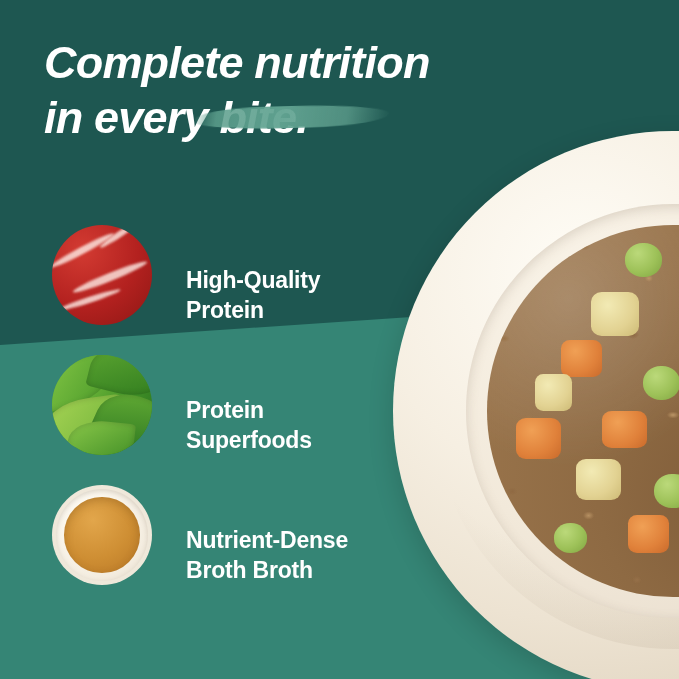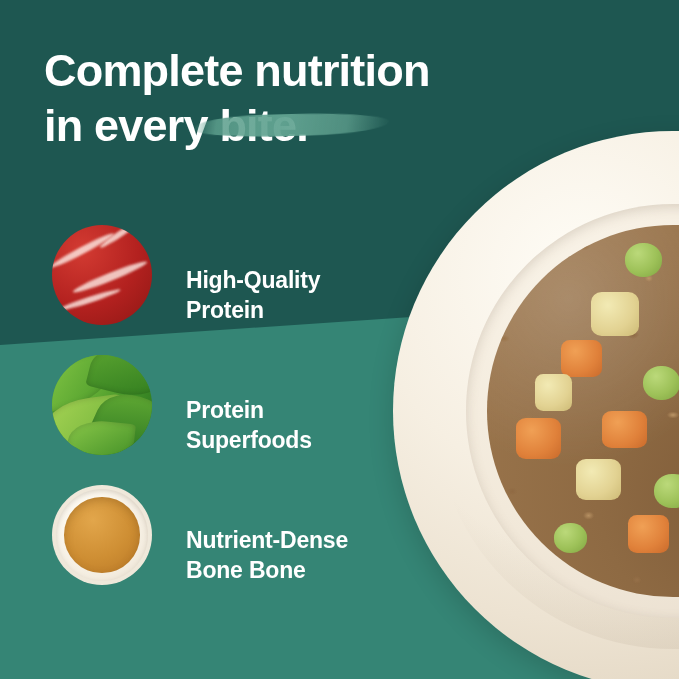--- a/index.html
+++ b/index.html
@@ -27,23 +27,24 @@
     left: 0; top: 0;
     width: 100%; height: 100%;
     background: #358575;
     clip-path: polygon(0% 50.8%, 100% 44.0%, 100% 100%, 0% 100%);
   }
 
   
   .headline {
     position: absolute;
     left: 44px;
-    top: 44px;
+    top: 36px;
     width: 470px;
     z-index: 6;
+    font-style: italic;
   }
   .headline-line {
     position: relative;
     display: block;
     color: #FFFFFF;
     font-size: 45px;
     font-weight: 700;
     letter-spacing: -0.8px;
     line-height: 1.22;
     white-space: nowrap;
@@ -294,16 +295,16 @@
 Superfoods</div>
   </div>
 
   <div class="feature feature-3">
     <div class="icon-circle icon-broth">
       <div class="broth-bowl">
         <div class="broth-liquid"></div>
       </div>
     </div>
     <div class="feature-label">Nutrient-Dense
-Bone Bone</div>
+Broth Broth</div>
   </div>
 
 </div>
 
 </body></html>

